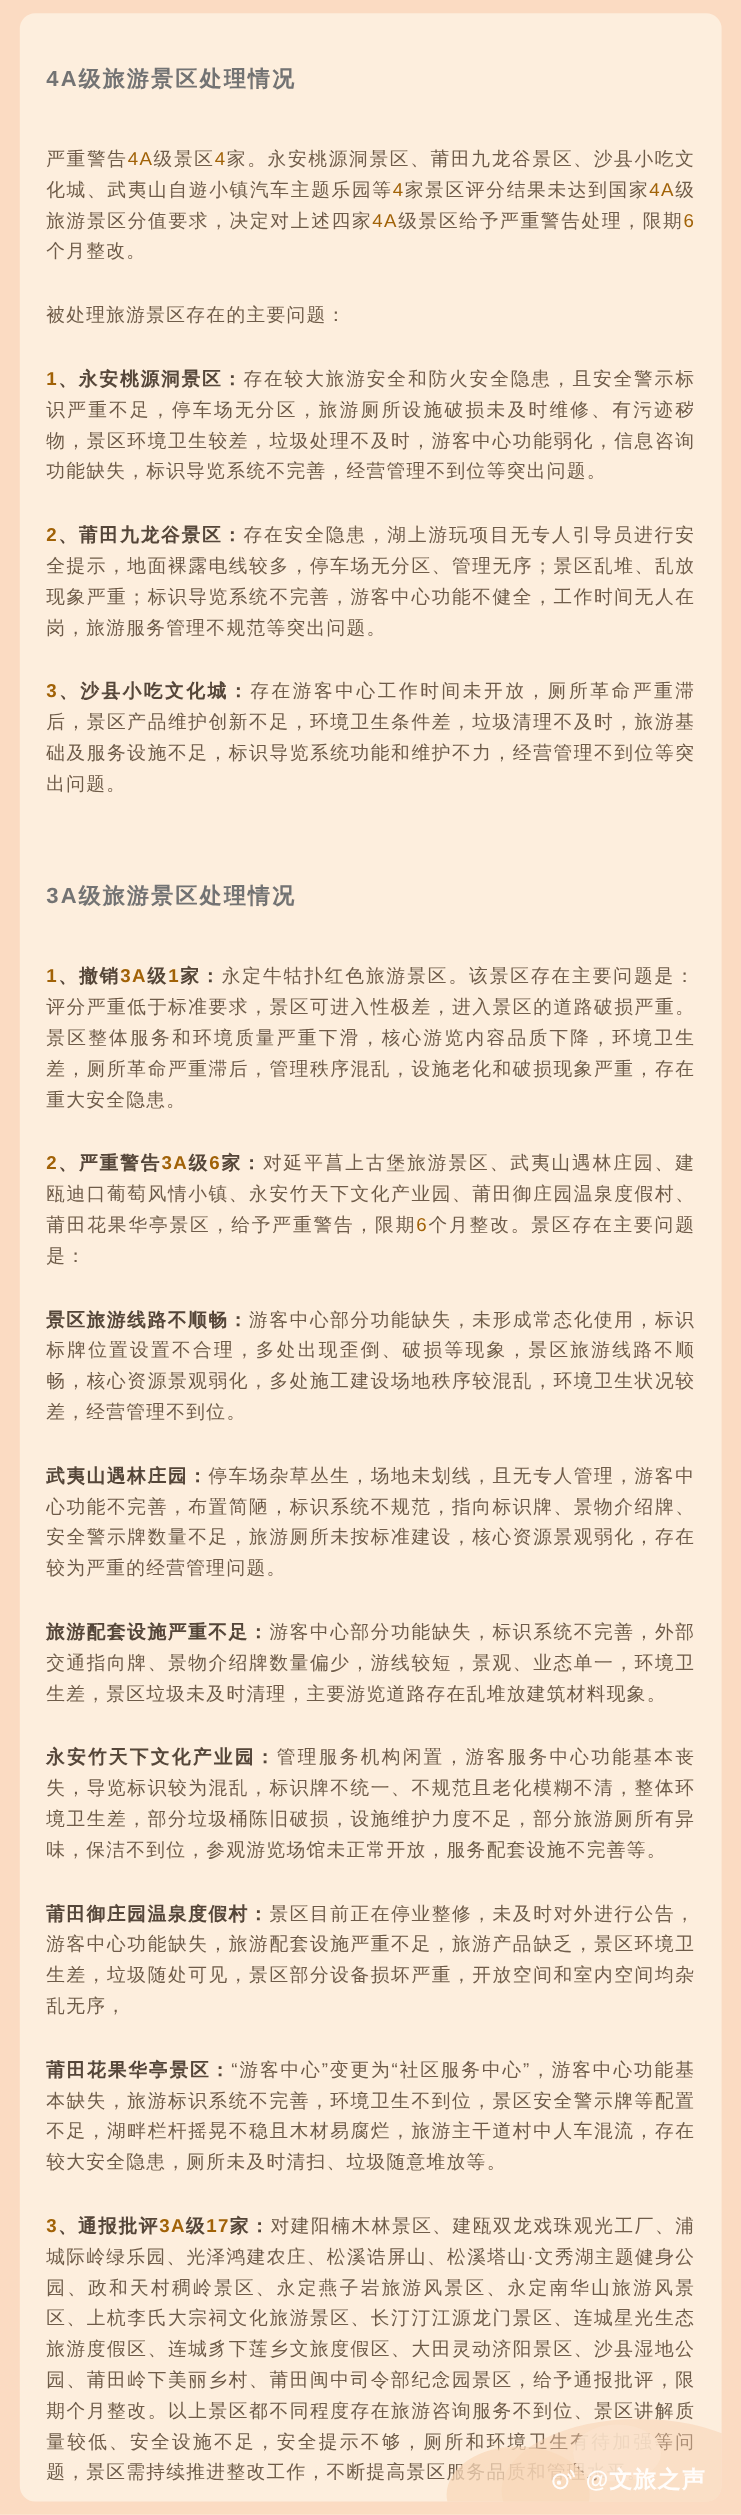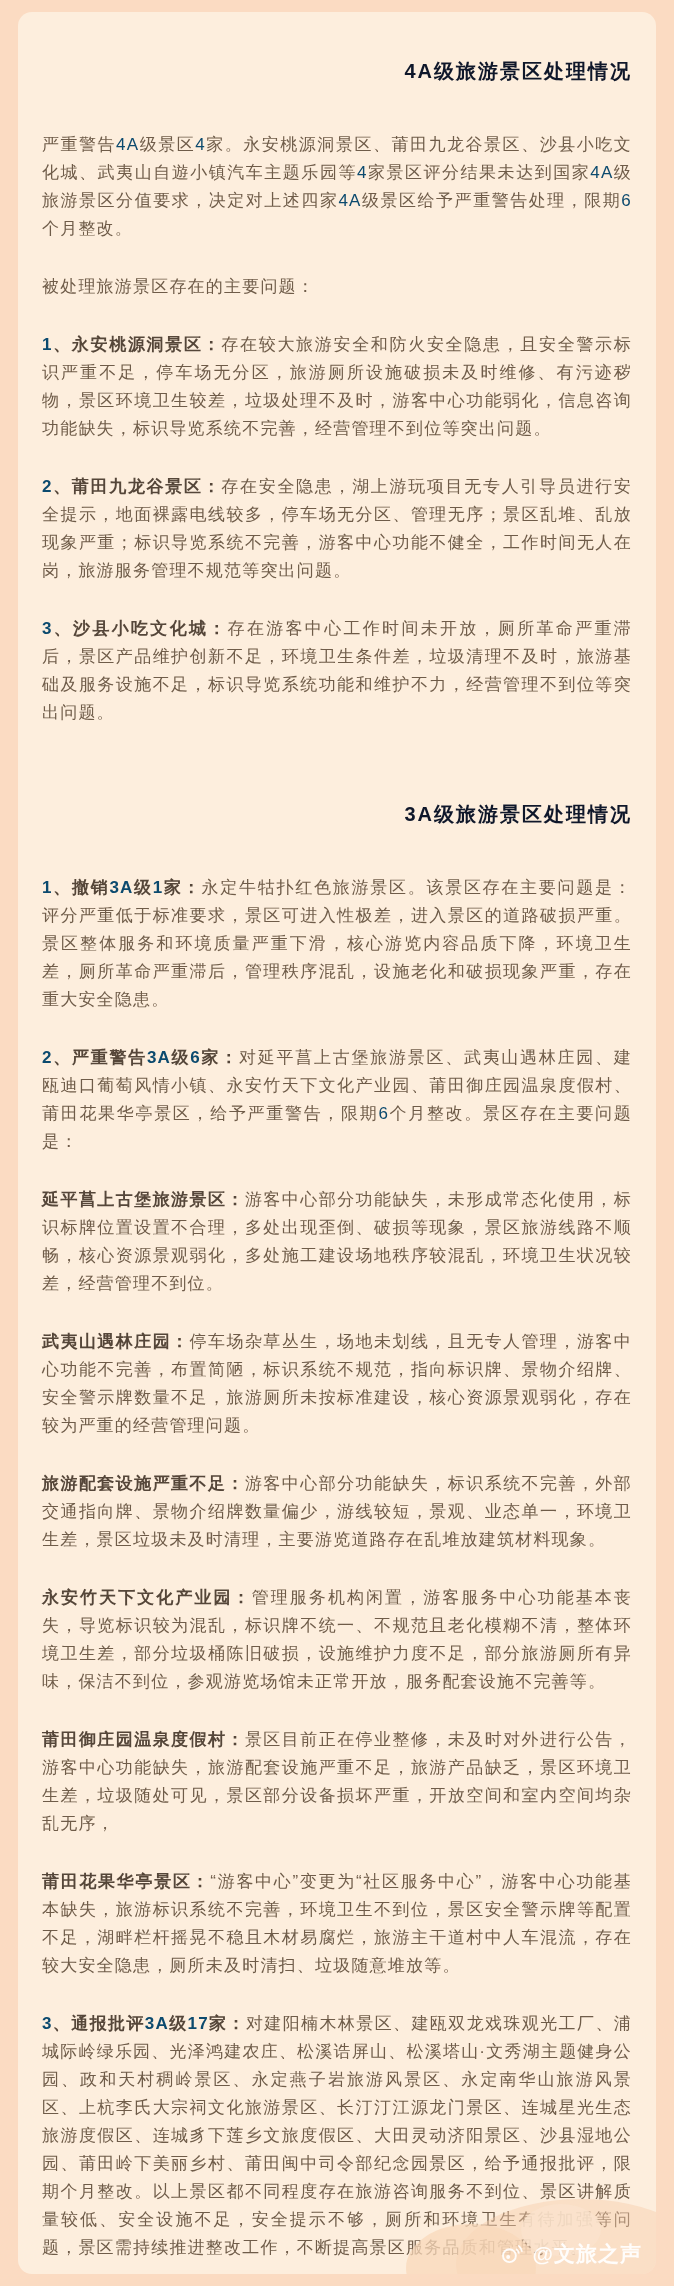--- a/index.html
+++ b/index.html
@@ -15,40 +15,40 @@
     height:2262px;
     background:#fdeedd;
     border-radius:14px;
     padding:22px 24px 40px;
     position:relative;
     overflow:hidden;
   }
   h1.sec-title{
     font-size:20px;
     font-weight:bold;
-    color:#0f172a;
-    text-align:right;
+    color:#737373;
+    text-align:left;
     letter-spacing:2px;
     margin:24px 0 46px;
   }
   h1.sec-title.second{margin-top:74px;}
   p.para{
     font-size:17px;
     line-height:28px;
     letter-spacing:1.2px;
     color:#6f5c49;
     text-align:justify;
     margin:30px 0;
   }
   p.para .lead{
     font-weight:bold;
     color:#554639;
   }
   .num{
-    color:#0c4a6e;
+    color:#a16207;
   }
   .cloud{position:absolute;border-radius:50%;}
   .cloud1{width:250px;height:130px;background:#f6cdab;opacity:.45;right:-50px;bottom:-55px;}
   .cloud2{width:130px;height:88px;background:#f8d8ba;opacity:.75;right:120px;bottom:-38px;}
   .cloud3{width:80px;height:52px;background:#fae3cc;opacity:.85;right:55px;bottom:18px;}
   .watermark{
     position:absolute;
     right:14px;bottom:6px;
     display:flex;align-items:center;gap:9px;
     color:rgba(255,255,255,.92);
@@ -69,21 +69,21 @@
       <p class="para"><span class="lead autonum"></span><span class="autonum">被处理旅游景区存在的主要问题：</span></p>
       <p class="para"><span class="lead autonum"><span class="num">1</span>、永安桃源洞景区：</span><span class="autonum">存在较大旅游安全和防火安全隐患，且安全警示标识严重不足，停车场无分区，旅游厕所设施破损未及时维修、有污迹秽物，景区环境卫生较差，垃圾处理不及时，游客中心功能弱化，信息咨询功能缺失，标识导览系统不完善，经营管理不到位等突出问题。</span></p>
       <p class="para"><span class="lead autonum"><span class="num">2</span>、莆田九龙谷景区：</span><span class="autonum">存在安全隐患，湖上游玩项目无专人引导员进行安全提示，地面裸露电线较多，停车场无分区、管理无序；景区乱堆、乱放现象严重；标识导览系统不完善，游客中心功能不健全，工作时间无人在岗，旅游服务管理不规范等突出问题。</span></p>
       <p class="para"><span class="lead autonum"><span class="num">3</span>、沙县小吃文化城：</span><span class="autonum">存在游客中心工作时间未开放，厕所革命严重滞后，景区产品维护创新不足，环境卫生条件差，垃圾清理不及时，旅游基础及服务设施不足，标识导览系统功能和维护不力，经营管理不到位等突出问题。</span></p>
     </section>
 
     <section>
       <h1 class="sec-title second">3A级旅游景区处理情况</h1>
       <p class="para"><span class="lead autonum"><span class="num">1</span>、撤销<span class="num">3A</span>级<span class="num">1</span>家：</span><span class="autonum">永定牛牯扑红色旅游景区。该景区存在主要问题是：评分严重低于标准要求，景区可进入性极差，进入景区的道路破损严重。景区整体服务和环境质量严重下滑，核心游览内容品质下降，环境卫生差，厕所革命严重滞后，管理秩序混乱，设施老化和破损现象严重，存在重大安全隐患。</span></p>
       <p class="para"><span class="lead autonum"><span class="num">2</span>、严重警告<span class="num">3A</span>级<span class="num">6</span>家：</span><span class="autonum">对延平菖上古堡旅游景区、武夷山遇林庄园、建瓯迪口葡萄风情小镇、永安竹天下文化产业园、莆田御庄园温泉度假村、莆田花果华亭景区，给予严重警告，限期<span class="num">6</span>个月整改。景区存在主要问题是：</span></p>
-      <p class="para"><span class="lead autonum">延平菖上古堡旅游景区：</span><span class="autonum">游客中心部分功能缺失，未形成常态化使用，标识标牌位置设置不合理，多处出现歪倒、破损等现象，景区旅游线路不顺畅，核心资源景观弱化，多处施工建设场地秩序较混乱，环境卫生状况较差，经营管理不到位。</span></p>
+      <p class="para"><span class="lead autonum">景区旅游线路不顺畅：</span><span class="autonum">游客中心部分功能缺失，未形成常态化使用，标识标牌位置设置不合理，多处出现歪倒、破损等现象，景区旅游线路不顺畅，核心资源景观弱化，多处施工建设场地秩序较混乱，环境卫生状况较差，经营管理不到位。</span></p>
       <p class="para"><span class="lead autonum">武夷山遇林庄园：</span><span class="autonum">停车场杂草丛生，场地未划线，且无专人管理，游客中心功能不完善，布置简陋，标识系统不规范，指向标识牌、景物介绍牌、安全警示牌数量不足，旅游厕所未按标准建设，核心资源景观弱化，存在较为严重的经营管理问题。</span></p>
       <p class="para"><span class="lead autonum">旅游配套设施严重不足：</span><span class="autonum">游客中心部分功能缺失，标识系统不完善，外部交通指向牌、景物介绍牌数量偏少，游线较短，景观、业态单一，环境卫生差，景区垃圾未及时清理，主要游览道路存在乱堆放建筑材料现象。</span></p>
       <p class="para"><span class="lead autonum">永安竹天下文化产业园：</span><span class="autonum">管理服务机构闲置，游客服务中心功能基本丧失，导览标识较为混乱，标识牌不统一、不规范且老化模糊不清，整体环境卫生差，部分垃圾桶陈旧破损，设施维护力度不足，部分旅游厕所有异味，保洁不到位，参观游览场馆未正常开放，服务配套设施不完善等。</span></p>
       <p class="para"><span class="lead autonum">莆田御庄园温泉度假村：</span><span class="autonum">景区目前正在停业整修，未及时对外进行公告，游客中心功能缺失，旅游配套设施严重不足，旅游产品缺乏，景区环境卫生差，垃圾随处可见，景区部分设备损坏严重，开放空间和室内空间均杂乱无序，</span></p>
       <p class="para"><span class="lead autonum">莆田花果华亭景区：</span><span class="autonum">“游客中心”变更为“社区服务中心”，游客中心功能基本缺失，旅游标识系统不完善，环境卫生不到位，景区安全警示牌等配置不足，湖畔栏杆摇晃不稳且木材易腐烂，旅游主干道村中人车混流，存在较大安全隐患，厕所未及时清扫、垃圾随意堆放等。</span></p>
       <p class="para"><span class="lead autonum"><span class="num">3</span>、通报批评<span class="num">3A</span>级<span class="num">17</span>家：</span><span class="autonum">对建阳楠木林景区、建瓯双龙戏珠观光工厂、浦城际岭绿乐园、光泽鸿建农庄、松溪诰屏山、松溪塔山·文秀湖主题健身公园、政和天村稠岭景区、永定燕子岩旅游风景区、永定南华山旅游风景区、上杭李氏大宗祠文化旅游景区、长汀汀江源龙门景区、连城星光生态旅游度假区、连城豸下莲乡文旅度假区、大田灵动济阳景区、沙县湿地公园、莆田岭下美丽乡村、莆田闽中司令部纪念园景区，给予通报批评，限期个月整改。以上景区都不同程度存在旅游咨询服务不到位、景区讲解质量较低、安全设施不足，安全提示不够，厕所和环境卫生有待加强等问题，景区需持续推进整改工作，不断提高景区服务品质和管理水平。</span></p>
     </section>
 
     <div class="cloud cloud1"></div>
     <div class="cloud cloud2"></div>

